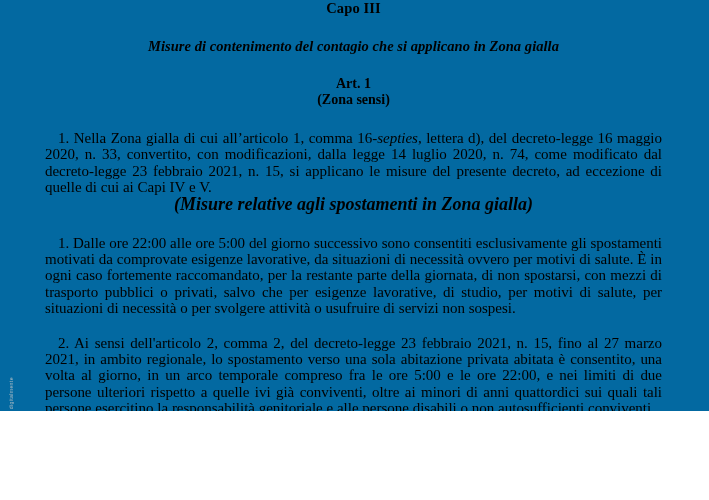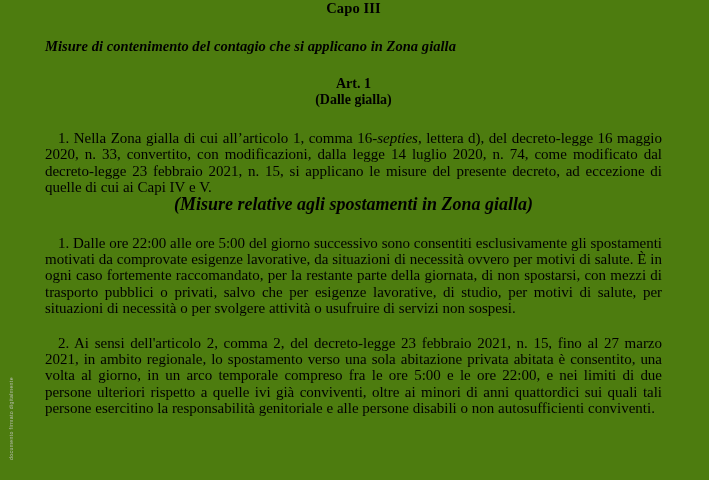--- a/index.html
+++ b/index.html
@@ -15,22 +15,22 @@
     overflow: hidden;
     position: relative;
     -webkit-font-smoothing: antialiased;
   }
 
   .page {
     position: absolute;
     top: 0;
     left: 0;
     width: 709px;
-    height: 480px;
-    background: #4d7c0f;
+    height: 411px;
+    background: #0369a1;
     overflow: hidden;
   }
 
   
   .margin-watermark {
     position: absolute;
     left: -54px;
     top: 392px;
     width: 130px;
     transform: rotate(-90deg);
@@ -58,21 +58,21 @@
     text-align: center;
     font-weight: bold;
     font-size: 14.5px;
     line-height: 14px;
     margin: 0;
     padding-top: 1px;
     letter-spacing: 0.1px;
   }
 
   .h-chapter-sub {
-    text-align: left;
+    text-align: center;
     font-weight: bold;
     font-style: italic;
     font-size: 14.5px;
     line-height: 16px;
     margin: 0;
     padding-top: 23px;
     letter-spacing: 0.05px;
   }
 
   .h-article {
@@ -144,21 +144,21 @@
   <div class="margin-watermark">documento firmato digitalmente</div>
 
   <div class="content">
 
     <div class="h-chapter">Capo III</div>
 
     <div class="h-chapter-sub">Misure di contenimento del contagio che si applicano in Zona gialla</div>
 
     <div class="h-article sp-art8">Art. 1</div>
 
-    <div class="h-article-note">(Dalle gialla)</div>
+    <div class="h-article-note">(Zona sensi)</div>
 
     <p class="para p-first"><span>1. Nella Zona gialla di cui all’articolo 1, comma 16-</span><i>septies</i><span>, lettera d), del decreto-legge 16 maggio 2020, n. 33, convertito, con modificazioni, dalla legge 14 luglio 2020, n. 74, come modificato dal decreto-legge 23 febbraio 2021, n. 15, si applicano le misure del presente decreto, ad eccezione di quelle di cui ai Capi IV e V.</span></p>
 
 
     <div class="h-article-note-italic">(Misure relative agli spostamenti in Zona gialla)</div>
 
     <p class="para p-art9-1">1.  Dalle ore 22:00 alle ore 5:00 del giorno successivo sono consentiti esclusivamente gli spostamenti motivati da comprovate esigenze lavorative, da situazioni di necessità ovvero per motivi di salute. È in ogni caso fortemente raccomandato, per la restante parte della giornata, di non spostarsi, con mezzi di trasporto pubblici o privati, salvo che per esigenze lavorative, di studio, per motivi di salute, per situazioni di necessità o per svolgere attività o usufruire di servizi non sospesi.</p>
 
     <p class="para p-art9-2">2. Ai sensi dell'articolo 2, comma 2, del decreto-legge 23 febbraio 2021, n. 15, fino al 27 marzo 2021, in ambito regionale, lo spostamento verso una sola abitazione privata abitata è consentito, una volta al giorno, in un arco temporale compreso fra le ore 5:00 e le ore 22:00, e nei limiti di due persone ulteriori rispetto a quelle ivi già conviventi, oltre ai minori di anni quattordici sui quali tali persone esercitino la responsabilità genitoriale e alle persone disabili o non autosufficienti conviventi.</p>
 

